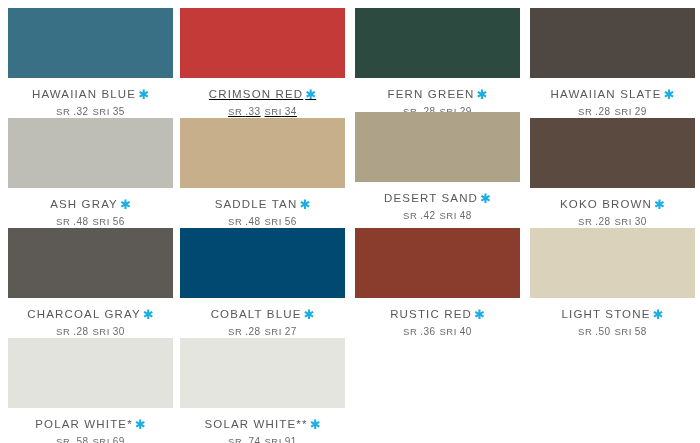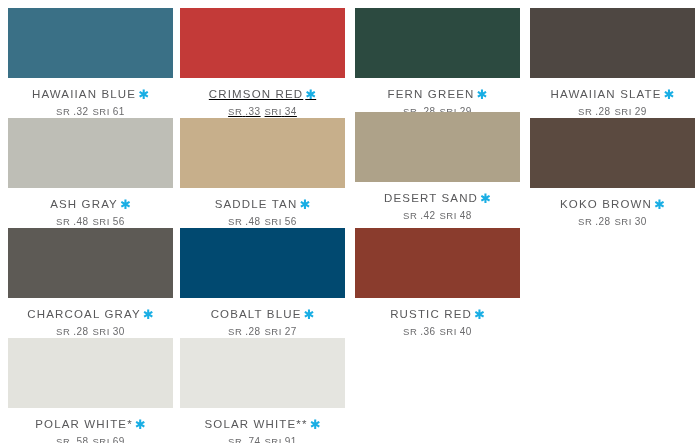--- a/index.html
+++ b/index.html
@@ -76,21 +76,21 @@
     width: 4px;
   }
 </style>
 </head>
 <body>
 
 <div id="palette-grid">
     <div class="swatch-cell" style="left: 8px; top: 8px;">
       <div class="swatch-chip" style="background: rgb(58, 112, 134);"></div>
       <div class="swatch-name"><span>HAWAIIAN BLUE</span><span class="asterisk">✱</span></div>
-      <div class="swatch-ratings"><span>SR</span> <span class="rating-num">.32</span><span class="rating-gap"></span><span>SRI</span> <span class="rating-num">61</span></div>
+      <div class="swatch-ratings"><span>SR</span> <span class="rating-num">.32</span><span class="rating-gap"></span><span>SRI</span> <span class="rating-num">35</span></div>
     </div>
     <div class="swatch-cell" style="left: 180px; top: 8px; text-decoration: underline;">
       <div class="swatch-chip" style="background: rgb(195, 58, 56);"></div>
       <div class="swatch-name"><span>CRIMSON RED</span><span class="asterisk">✱</span></div>
       <div class="swatch-ratings"><span>SR</span> <span class="rating-num">.33</span><span class="rating-gap"></span><span>SRI</span> <span class="rating-num">34</span></div>
     </div>
     <div class="swatch-cell" style="left: 355px; top: 8px;">
       <div class="swatch-chip" style="background: rgb(44, 74, 64);"></div>
       <div class="swatch-name"><span>FERN GREEN</span><span class="asterisk">✱</span></div>
       <div class="swatch-ratings"><span>SR</span> <span class="rating-num">.28</span><span class="rating-gap"></span><span>SRI</span> <span class="rating-num">29</span></div>
@@ -128,20 +128,25 @@
     <div class="swatch-cell" style="left: 180px; top: 228px;">
       <div class="swatch-chip" style="background: rgb(1, 73, 112);"></div>
       <div class="swatch-name"><span>COBALT BLUE</span><span class="asterisk">✱</span></div>
       <div class="swatch-ratings"><span>SR</span> <span class="rating-num">.28</span><span class="rating-gap"></span><span>SRI</span> <span class="rating-num">27</span></div>
     </div>
     <div class="swatch-cell" style="left: 355px; top: 228px;">
       <div class="swatch-chip" style="background: rgb(138, 60, 45);"></div>
       <div class="swatch-name"><span>RUSTIC RED</span><span class="asterisk">✱</span></div>
       <div class="swatch-ratings"><span>SR</span> <span class="rating-num">.36</span><span class="rating-gap"></span><span>SRI</span> <span class="rating-num">40</span></div>
     </div>
+    <div class="swatch-cell" style="left: 530px; top: 228px;">
+      <div class="swatch-chip" style="background: rgb(218, 210, 186);"></div>
+      <div class="swatch-name"><span>LIGHT STONE</span><span class="asterisk">✱</span></div>
+      <div class="swatch-ratings"><span>SR</span> <span class="rating-num">.50</span><span class="rating-gap"></span><span>SRI</span> <span class="rating-num">58</span></div>
+    </div>
     <div class="swatch-cell" style="left: 8px; top: 338px;">
       <div class="swatch-chip" style="background: rgb(227, 227, 221);"></div>
       <div class="swatch-name"><span>POLAR WHITE</span><span>*</span><span class="asterisk">✱</span></div>
       <div class="swatch-ratings"><span>SR</span> <span class="rating-num">.58</span><span class="rating-gap"></span><span>SRI</span> <span class="rating-num">69</span></div>
     </div>
     <div class="swatch-cell" style="left: 180px; top: 338px;">
       <div class="swatch-chip" style="background: rgb(229, 229, 224);"></div>
       <div class="swatch-name"><span>SOLAR WHITE</span><span>**</span><span class="asterisk">✱</span></div>
       <div class="swatch-ratings"><span>SR</span> <span class="rating-num">.74</span><span class="rating-gap"></span><span>SRI</span> <span class="rating-num">91</span></div>
     </div>

